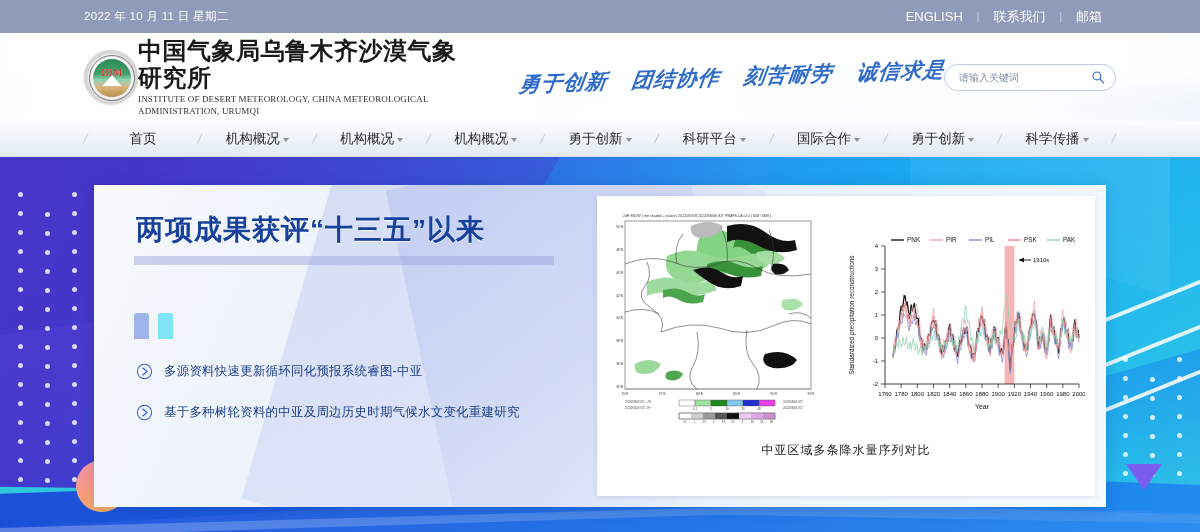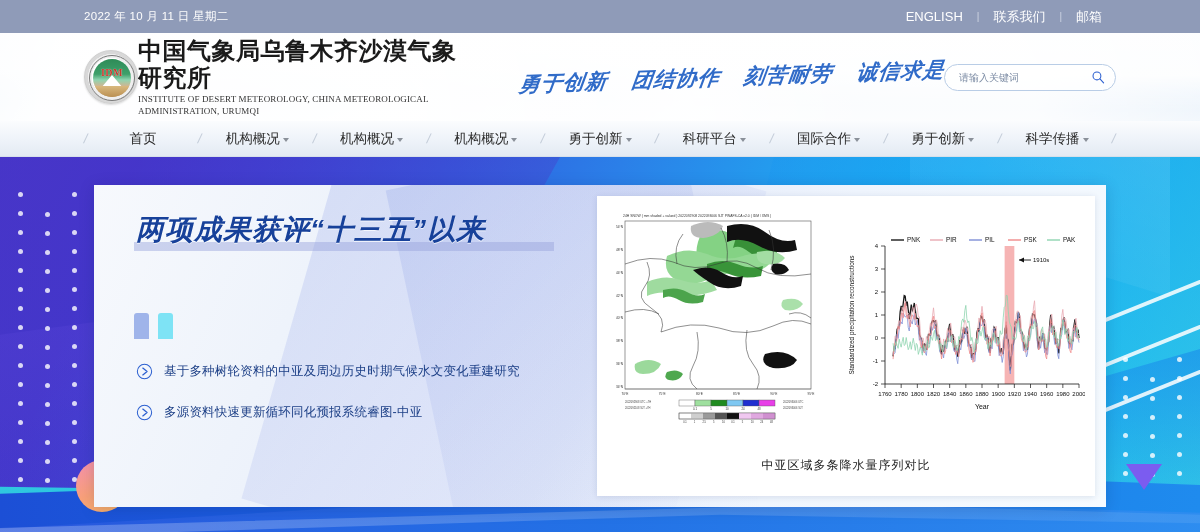--- a/index.html
+++ b/index.html
@@ -222,21 +222,21 @@
     transform:rotate(-12deg);
   }
 
   .slide-left{ position:absolute; left:0; top:0; width:500px; height:322px; z-index:3; }
   .headline{
     position:absolute; left:42px; top:25px; width:420px;
     font-size:28px; font-weight:bold; color:#17419a; line-height:1.42;
     letter-spacing:1px;
     text-shadow:0 1px 0 rgba(255,255,255,.7);
   }
-  .headline .ln{ display:block; position:relative; padding-bottom:0;font-style:italic; }
+  .headline .ln{ display:block; position:relative; padding-bottom:14px; }
   .headline .ln:after{
     content:""; position:absolute; left:-2px; bottom:-1px; height:9px; width:100%;
     background:rgba(150,162,220,.45); z-index:-1;
   }
   .quote-mark{
     position:absolute; left:40px; top:128px; display:flex; gap:9px;
   }
   .quote-mark b{
     display:block; width:15px; height:26px;
     background:#9fb4ea; border-radius:3px 3px 0 0;
@@ -257,21 +257,21 @@
   .figcard{
     position:absolute; right:11px; top:11px; width:498px; height:300px;
     background:#ffffff; z-index:4;
     box-shadow:0 1px 6px rgba(20,40,100,.12);
     padding:8px 10px;
   }
   .fig-row{ display:flex; height:232px; gap:2px; }
   .fig-map{ width:232px; position:relative; }
   .fig-chart{ flex:1; position:relative; }
   .fig-caption{
-    text-align:center; font-size:12px; color:#1a1a1a; margin-top:21px; letter-spacing:1px;
+    text-align:center; font-size:12px; color:#1a1a1a; margin-top:6px; letter-spacing:1px;
   }
   svg{ display:block; }
 </style>
 </head>
 <body>
 
 <div class="topbar">
   <div class="topbar-date">2022 年 10 月 11 日 星期二</div>
   <div class="topbar-links">
     <a href="#">ENGLISH</a>
@@ -502,28 +502,28 @@
         <b></b>
         <b></b>
       </div>
 
       <div class="bullets" id="bullets">
           <div class="bullet">
             <svg class="bico" viewBox="0 0 20 20">
               <circle cx="10" cy="10" r="8.4" fill="none" stroke="#2b5fd0" stroke-width="1.2"></circle>
               <path d="M8 6 L13 10 L8 14" fill="none" stroke="#2b5fd0" stroke-width="1.5" stroke-linecap="round" stroke-linejoin="round"></path>
             </svg>
-            <span class="btxt">基于多种树轮资料的中亚及周边历史时期气候水文变化重建研究</span>
+            <span class="btxt">多源资料快速更新循环同化预报系统睿图-中亚</span>
           </div>
           <div class="bullet">
             <svg class="bico" viewBox="0 0 20 20">
               <circle cx="10" cy="10" r="8.4" fill="none" stroke="#2b5fd0" stroke-width="1.2"></circle>
               <path d="M8 6 L13 10 L8 14" fill="none" stroke="#2b5fd0" stroke-width="1.5" stroke-linecap="round" stroke-linejoin="round"></path>
             </svg>
-            <span class="btxt">多源资料快速更新循环同化预报系统睿图-中亚</span>
+            <span class="btxt">基于多种树轮资料的中亚及周边历史时期气候水文变化重建研究</span>
           </div>
         </div>
     </div>
 
     <div class="figcard">
       <div class="fig-row">
 
         <div class="fig-map">
           <svg viewBox="0 0 232 232" width="232" height="232">
             <rect x="0" y="0" width="232" height="232" fill="#ffffff"></rect>

